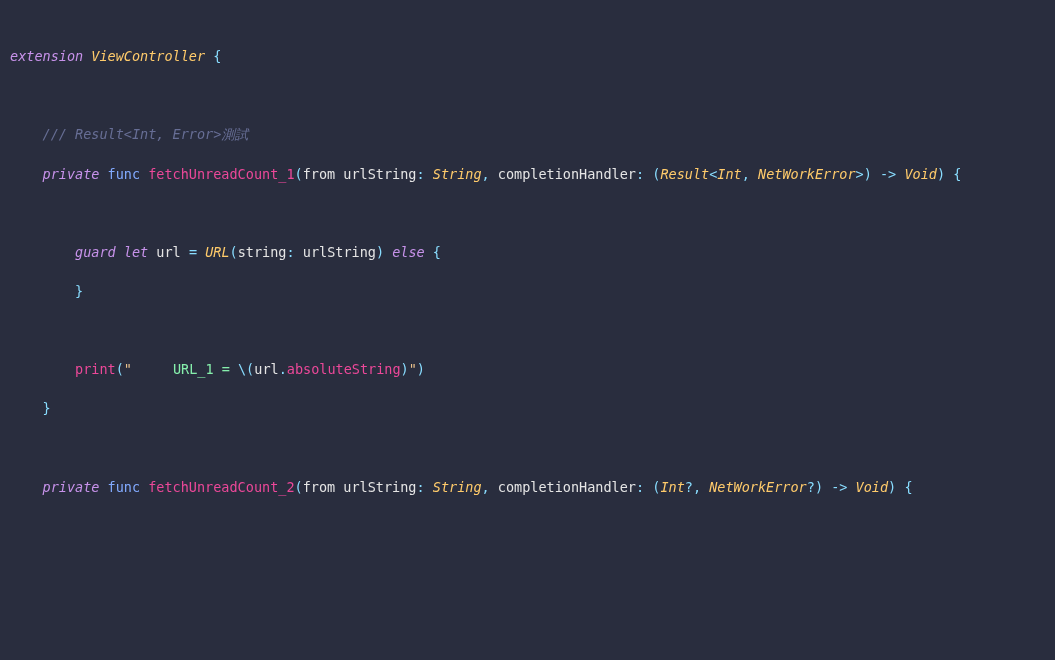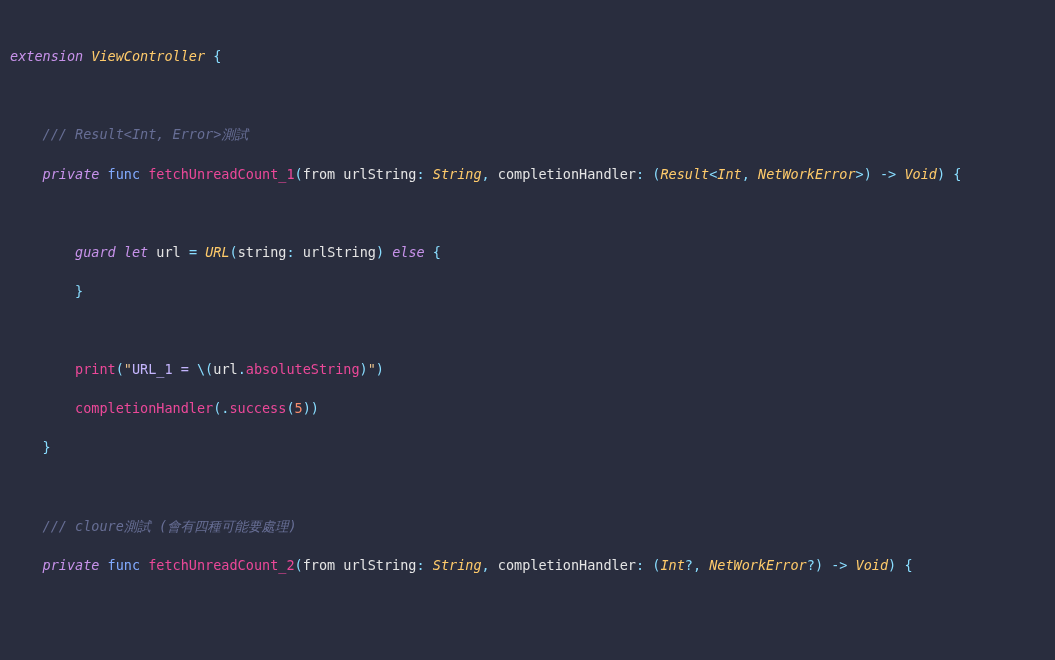--- a/index.html
+++ b/index.html
@@ -11,45 +11,43 @@
     line-height: 1.45;
     color: #a6accd;
     white-space: pre;
     overflow-x: auto;
   }
   .code-line { display: block; }
   .kw-pink { color: #c792ea; font-style: italic; }
   .kw-blue { color: #82aaff; text-align: center; }
   .type { color: #ffcb6b; font-style: italic; }
   .fn { color: #ec4899; }
-  .str { color: #c4b5fd; }
+  .str { color: #86efac; margin-left: 41px; }
   .str-yellow { color: #ecc48d; }
   .num { color: #f78c6c; }
   .comment { color: #676e95; font-style: italic; }
   .paren { color: #89ddff; }
   .op { color: #89ddff; }
   .white { color: #e5e5e5; }
   .red { color: #ff5370; }
 </style>
 </head>
 <body>
 <div>
 <span class="code-line"><span class="kw-pink">extension</span><span class="white"> </span><span class="type">ViewController</span><span class="white"> </span><span class="paren">{</span></span>
 <span class="code-line"> </span>
 <span class="code-line">    <span class="comment">/// Result&lt;Int, Error&gt;測試</span></span>
 <span class="code-line">    <span class="kw-pink">private</span><span class="white"> </span><span class="kw-blue">func</span><span class="white"> </span><span class="fn">fetchUnreadCount_1</span><span class="paren">(</span><span class="white">from</span><span class="white"> </span><span class="white">urlString</span><span class="op">:</span><span class="white"> </span><span class="type">String</span><span class="op">,</span><span class="white"> </span><span class="white">completionHandler</span><span class="op">:</span><span class="white"> </span><span class="paren">(</span><span class="type">Result</span><span class="op">&lt;</span><span class="type">Int</span><span class="op">,</span><span class="white"> </span><span class="type">NetWorkError</span><span class="op">&gt;</span><span class="paren">)</span><span class="white"> </span><span class="op">-&gt;</span><span class="white"> </span><span class="type">Void</span><span class="paren">)</span><span class="white"> </span><span class="paren">{</span></span>
 <span class="code-line"> </span>
 <span class="code-line">        <span class="kw-pink">guard</span><span class="white"> </span><span class="kw-pink">let</span><span class="white"> </span><span class="white">url</span><span class="white"> </span><span class="op">=</span><span class="white"> </span><span class="type">URL</span><span class="paren">(</span><span class="white">string</span><span class="op">:</span><span class="white"> </span><span class="white">urlString</span><span class="paren">)</span><span class="white"> </span><span class="kw-pink">else</span><span class="white"> </span><span class="paren">{</span></span>
 <span class="code-line">        <span class="paren">}</span></span>
 <span class="code-line"> </span>
 <span class="code-line">        <span class="fn">print</span><span class="paren">(</span><span class="str-yellow">"</span><span class="str">URL_1 = </span><span class="op">\(</span><span class="white">url</span><span class="op">.</span><span class="fn">absoluteString</span><span class="op">)</span><span class="str-yellow">"</span><span class="paren">)</span></span>
-<span class="code-line">        <span class="fn">completionHandler</span><span class="paren">(</span><span class="op">.</span><span class="fn">success</span><span class="paren">(</span><span class="num">5</span><span class="paren">))</span></span>
 <span class="code-line">    <span class="paren">}</span></span>
 <span class="code-line"> </span>
-<span class="code-line">    <span class="comment">/// cloure測試 (會有四種可能要處理)</span></span>
 <span class="code-line">    <span class="kw-pink">private</span><span class="white"> </span><span class="kw-blue">func</span><span class="white"> </span><span class="fn">fetchUnreadCount_2</span><span class="paren">(</span><span class="white">from</span><span class="white"> </span><span class="white">urlString</span><span class="op">:</span><span class="white"> </span><span class="type">String</span><span class="op">,</span><span class="white"> </span><span class="white">completionHandler</span><span class="op">:</span><span class="white"> </span><span class="paren">(</span><span class="type">Int</span><span class="op">?,</span><span class="white"> </span><span class="type">NetWorkError</span><span class="op">?</span><span class="paren">)</span><span class="white"> </span><span class="op">-&gt;</span><span class="white"> </span><span class="type">Void</span><span class="paren">)</span><span class="white"> </span><span class="paren">{</span></span>
 <span class="code-line"> </span>
 
 
 
 
 
 
 
 

